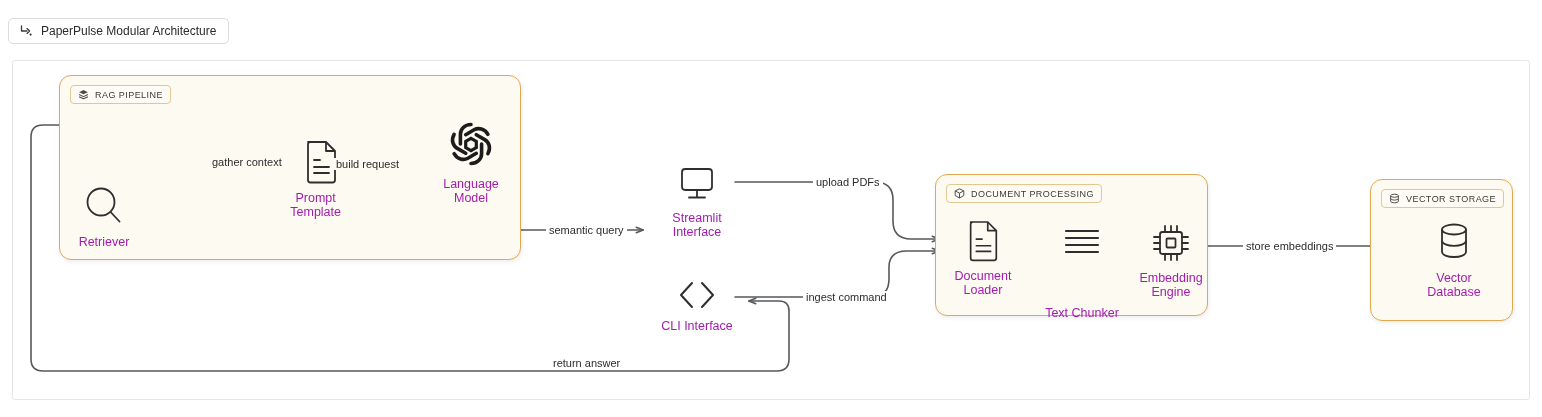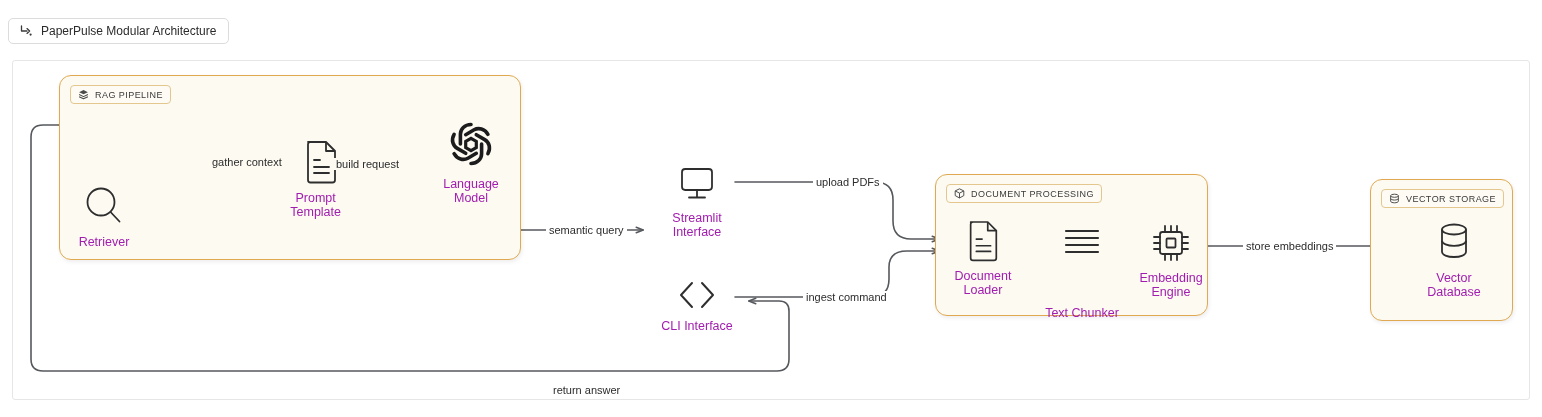--- a/index.html
+++ b/index.html
@@ -348,16 +348,16 @@
     <div class="edge-label on-group" style="left:320px; top:97px;">build request</div>
 
     <div class="edge-label" style="left:533px; top:163px;">semantic query</div>
 
     <div class="edge-label" style="left:800px; top:115px;">upload PDFs</div>
 
     <div class="edge-label" style="left:790px; top:230px;">ingest command</div>
 
     <div class="edge-label" style="left:1230px; top:179px;">store embeddings</div>
 
-    <div class="edge-label" style="left:537px; top:296px;margin-top:27px;">return answer</div>
+    <div class="edge-label" style="left:537px; top:296px;">return answer</div>
 
   </div>
 </div>
 
 </body></html>

